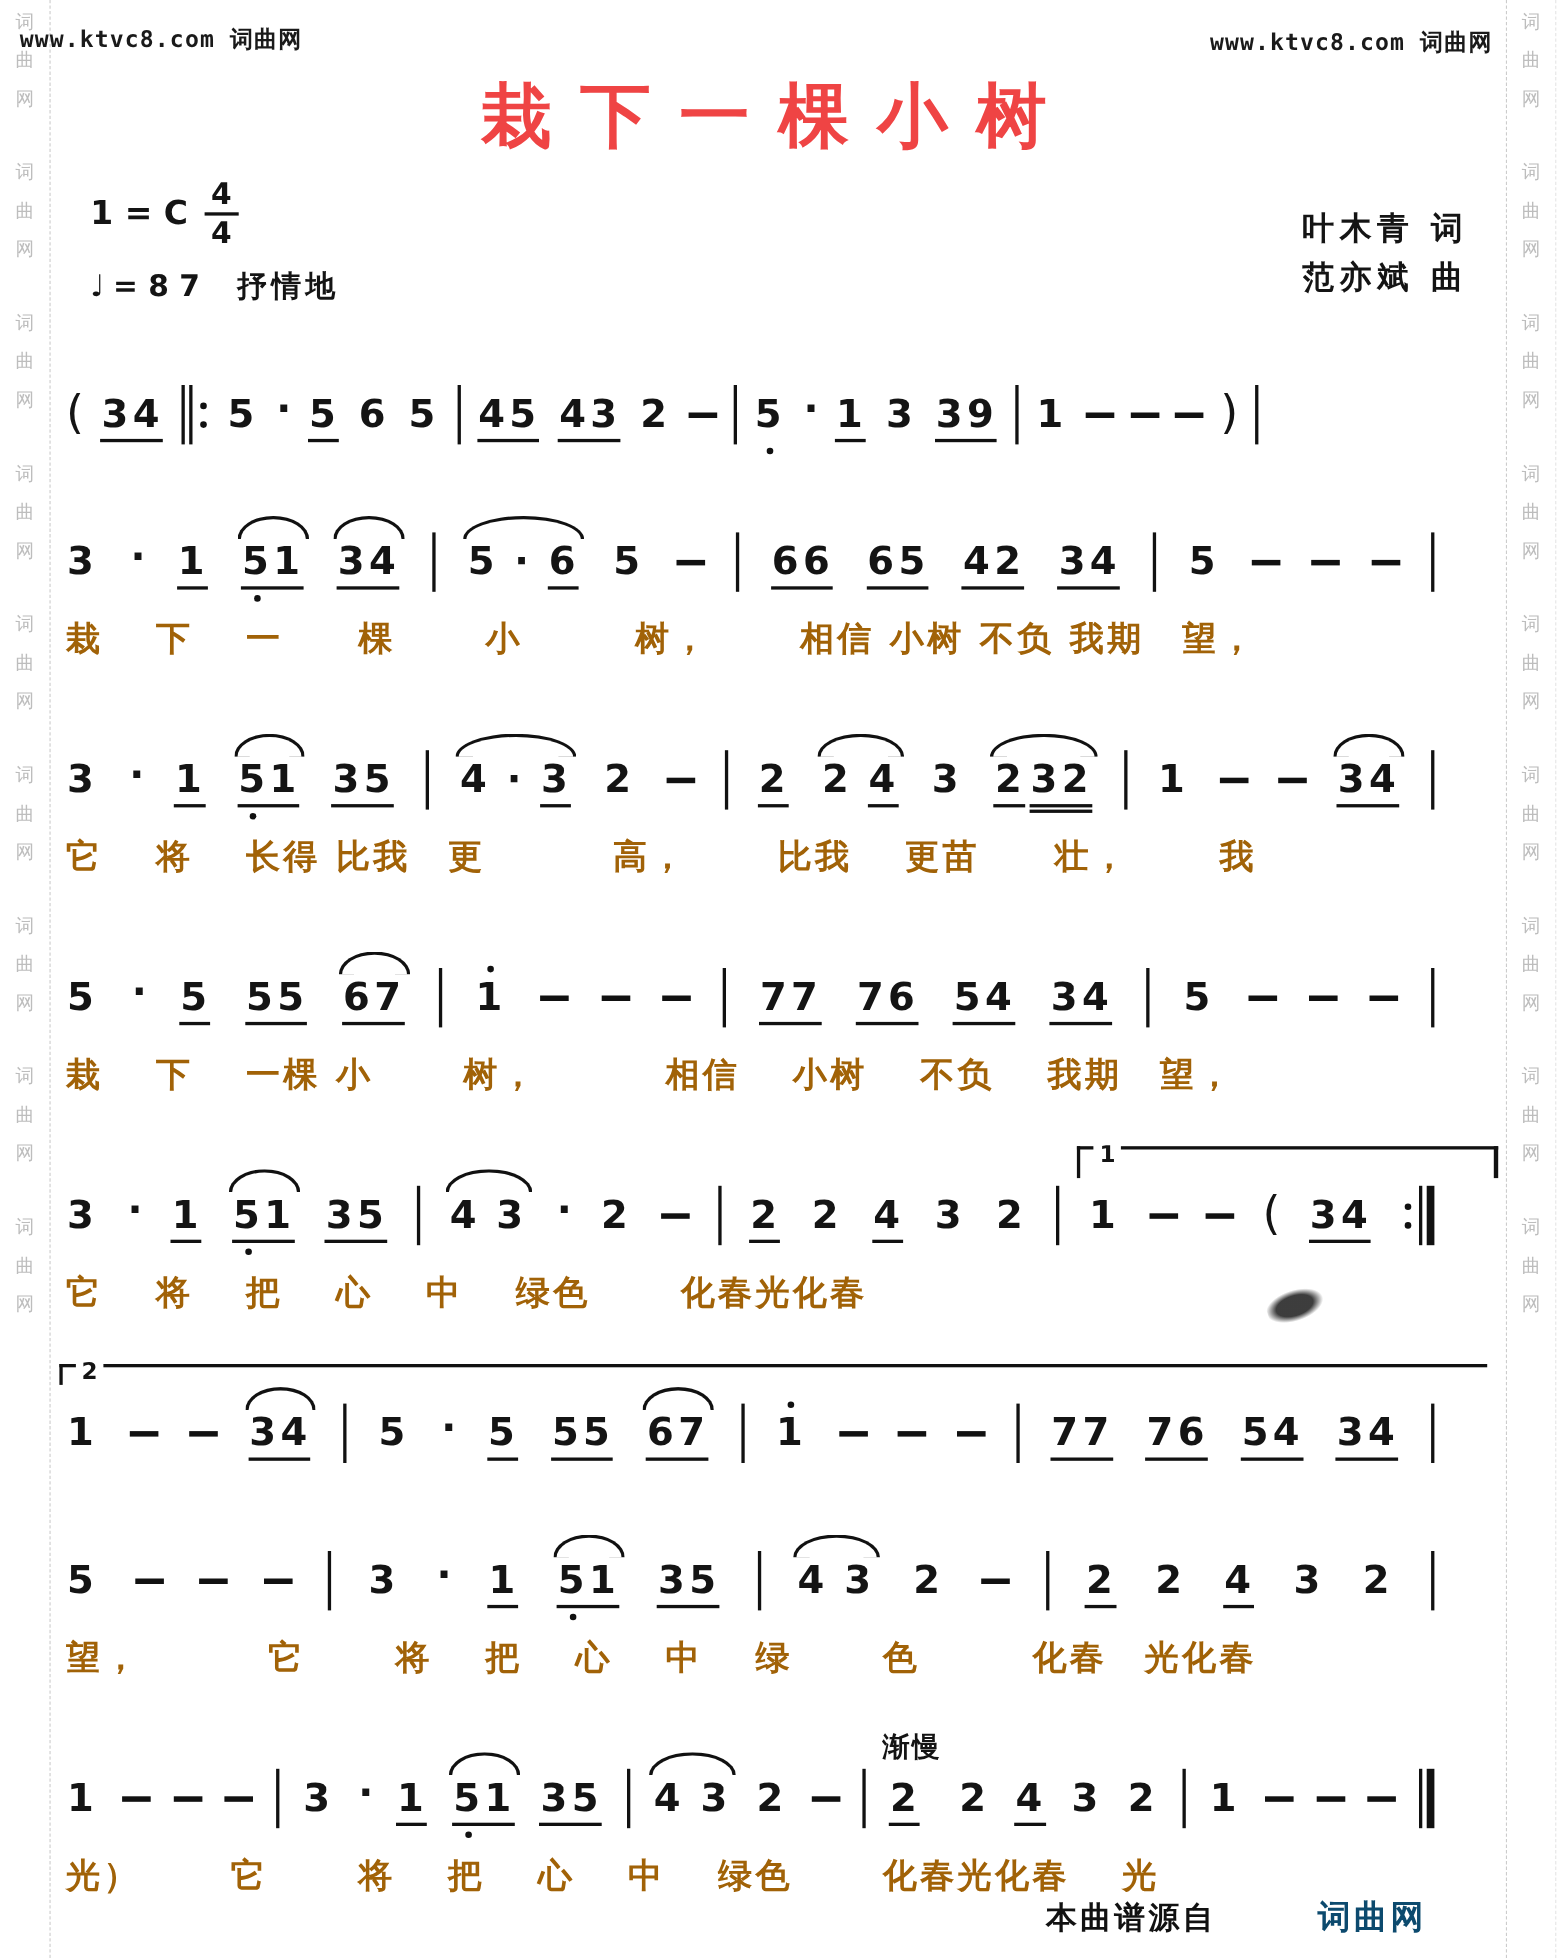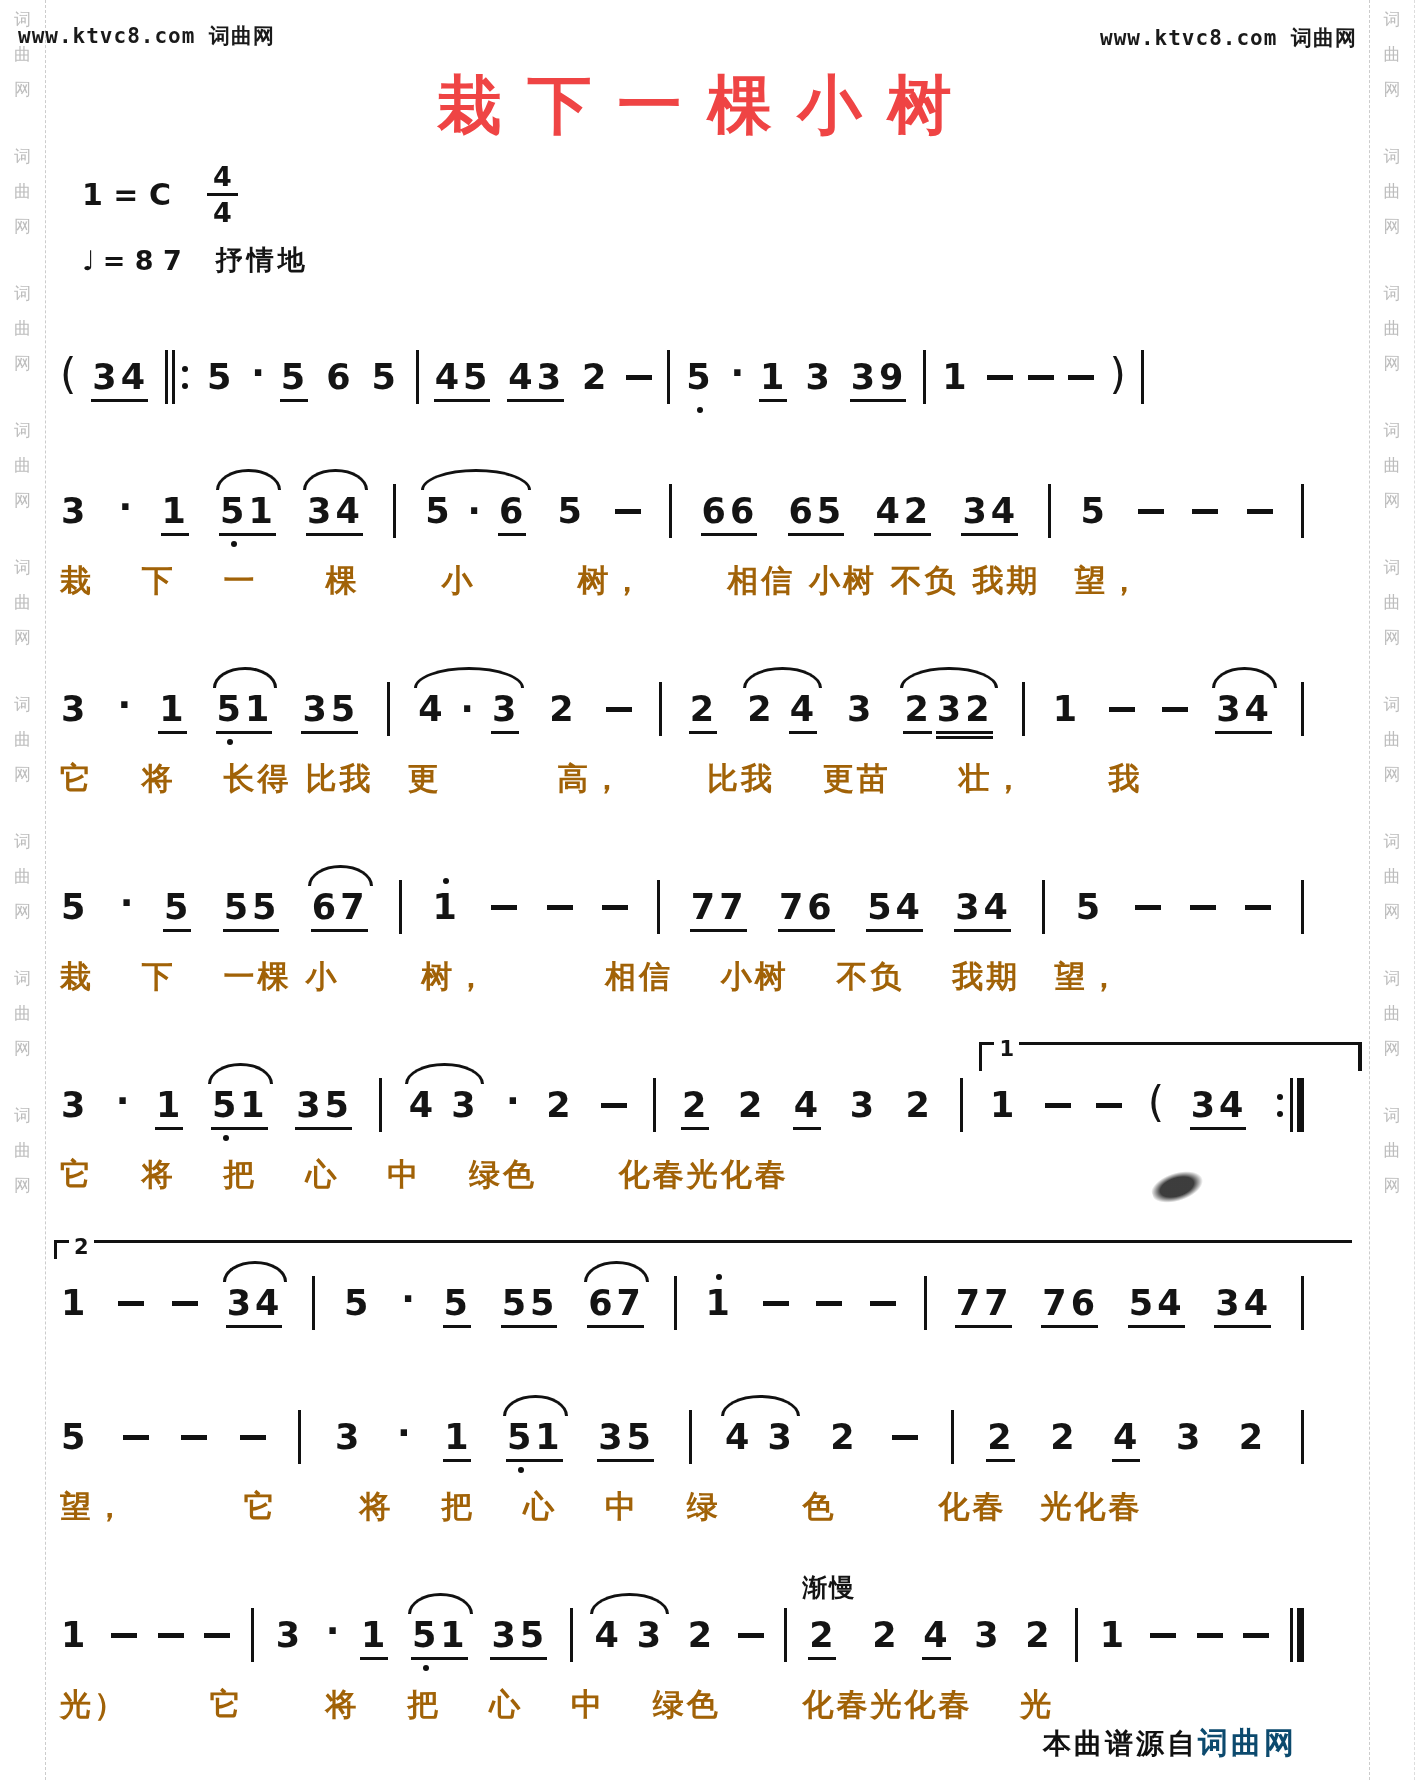--- a/index.html
+++ b/index.html
@@ -15,21 +15,21 @@
   
   .wm{position:absolute;font:700 21px "DejaVu Sans Mono",monospace;color:#1a1a1a;letter-spacing:1px;}
   .wm.tl{left:18px;top:22px;}
   .wm.tr{right:58px;top:24px;}
   
   .sheet{position:absolute;left:60px;right:60px;top:0;}
   .title{text-align:center;margin-top:62px;font:700 64px "DejaVu Serif",serif;
          letter-spacing:26px;color:#ef4444;}
   .meta{display:flex;justify-content:space-between;align-items:flex-start;margin-top:14px;padding:0 20px 0 22px;}
   .keyblock{font:700 30px "DejaVu Sans",sans-serif;}
-  .keyline{display:flex;align-items:center;gap:36px;}
+  .keyline{display:flex;align-items:center;gap:15px;}
   .frac{display:inline-flex;flex-direction:column;align-items:center;line-height:1;font-size:27px;}
   .frac .num{border-bottom:3px solid #111;padding:0 6px 3px;}
   .frac .den{padding-top:3px;}
   .tempoline{margin-top:16px;font:700 27px "DejaVu Sans",sans-serif;display:flex;gap:8px;align-items:center;}
   .tempoline .expr{margin-left:26px;letter-spacing:4px;}
   .credits{text-align:right;font:700 29px "DejaVu Sans",sans-serif;line-height:1.55;letter-spacing:5px;margin-top:22px;}
   
   #systems{margin-top:34px;}
   .system{position:relative;padding-top:38px;margin-bottom:42px;}
   .notes-row{display:flex;justify-content:space-between;align-items:center;width:1244px;}
@@ -58,21 +58,21 @@
   .ending{position:absolute;top:2px;height:16px;border-top:3px solid #111;border-left:3px solid #111;}
   .ending.rcorner{border-right:4px solid #111;height:26px;}
   .endlabel{position:absolute;left:12px;top:-8px;background:#fff;padding:0 5px;
             font:700 21px "DejaVu Sans",sans-serif;}
   .ann{position:absolute;top:-46px;left:-6px;font:700 25px "DejaVu Sans",sans-serif;
        letter-spacing:2px;white-space:nowrap;}
   .smudge{position:absolute;width:64px;height:40px;background:
           radial-gradient(ellipse 60% 50% at 40% 50%,#1b1b1b 0 45%,transparent 70%);
           transform:rotate(-18deg);opacity:.85;}
   
-  .footer{position:absolute;bottom:16px;right:118px;display:flex;align-items:center;}
+  .footer{position:absolute;bottom:16px;right:118px;display:flex;gap:92px;align-items:center;}
   .footer .src{font:700 28px "DejaVu Sans",sans-serif;color:#111;letter-spacing:3px;}
   .footer .site{font:700 30px "DejaVu Sans",sans-serif;letter-spacing:3px;}
 </style>
 </head>
 <body>
 
 <div class="side-col left" id="side-left">
     <b>词</b>
     <b>曲</b>
     <b class="gap">网</b>
@@ -145,20 +145,24 @@
           <b class="num">4</b>
           <b class="den">4</b>
         </span>
       </div>
       <div class="tempoline">
         <span>♩</span>
         <span>= 8 7</span>
         <span class="expr">抒情地</span>
       </div>
     </div>
+    <div class="credits">
+      <div>叶木青  词</div>
+      <div>范亦斌  曲</div>
+    </div>
   </div>
 
   <div id="systems">
       <div class="system">
         <div class="notes-row">
           <div class="paren">(</div>
           <div class="unit">
             <span class="part u1">34</span>
           </div>
           <div class="grp">

